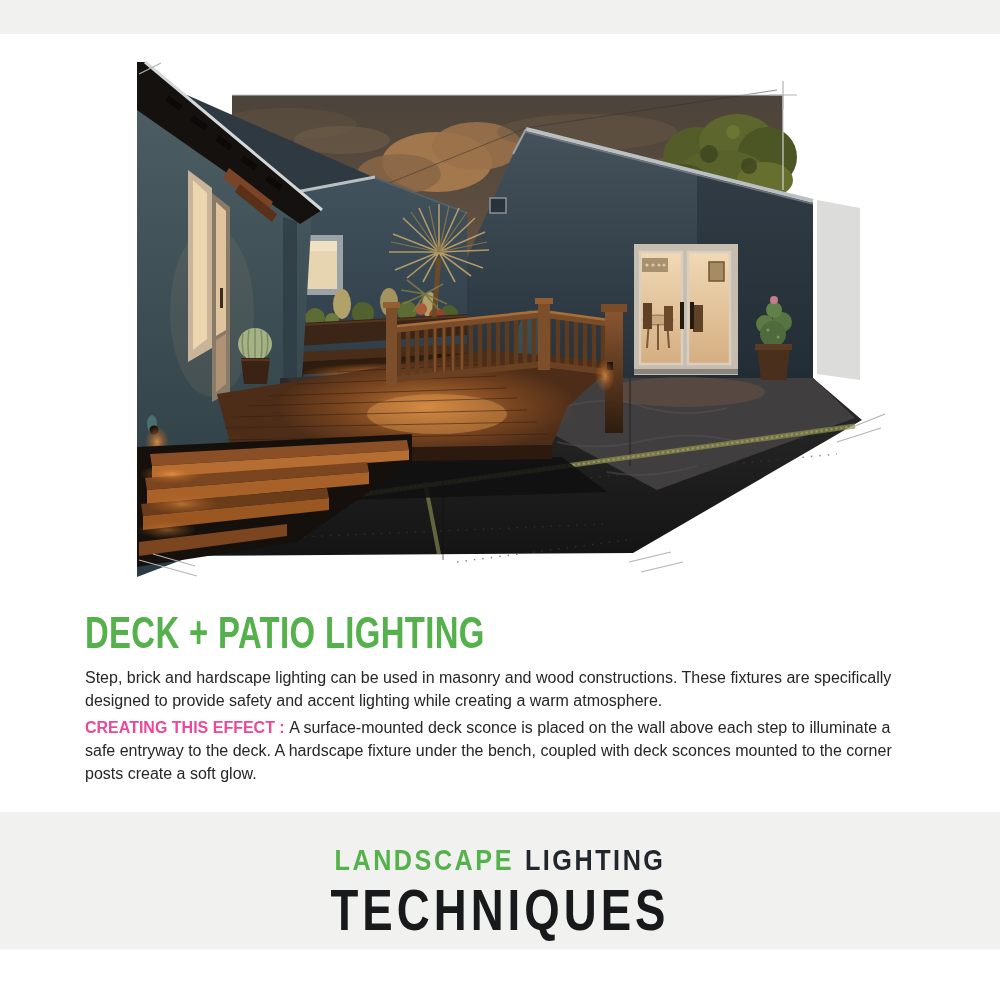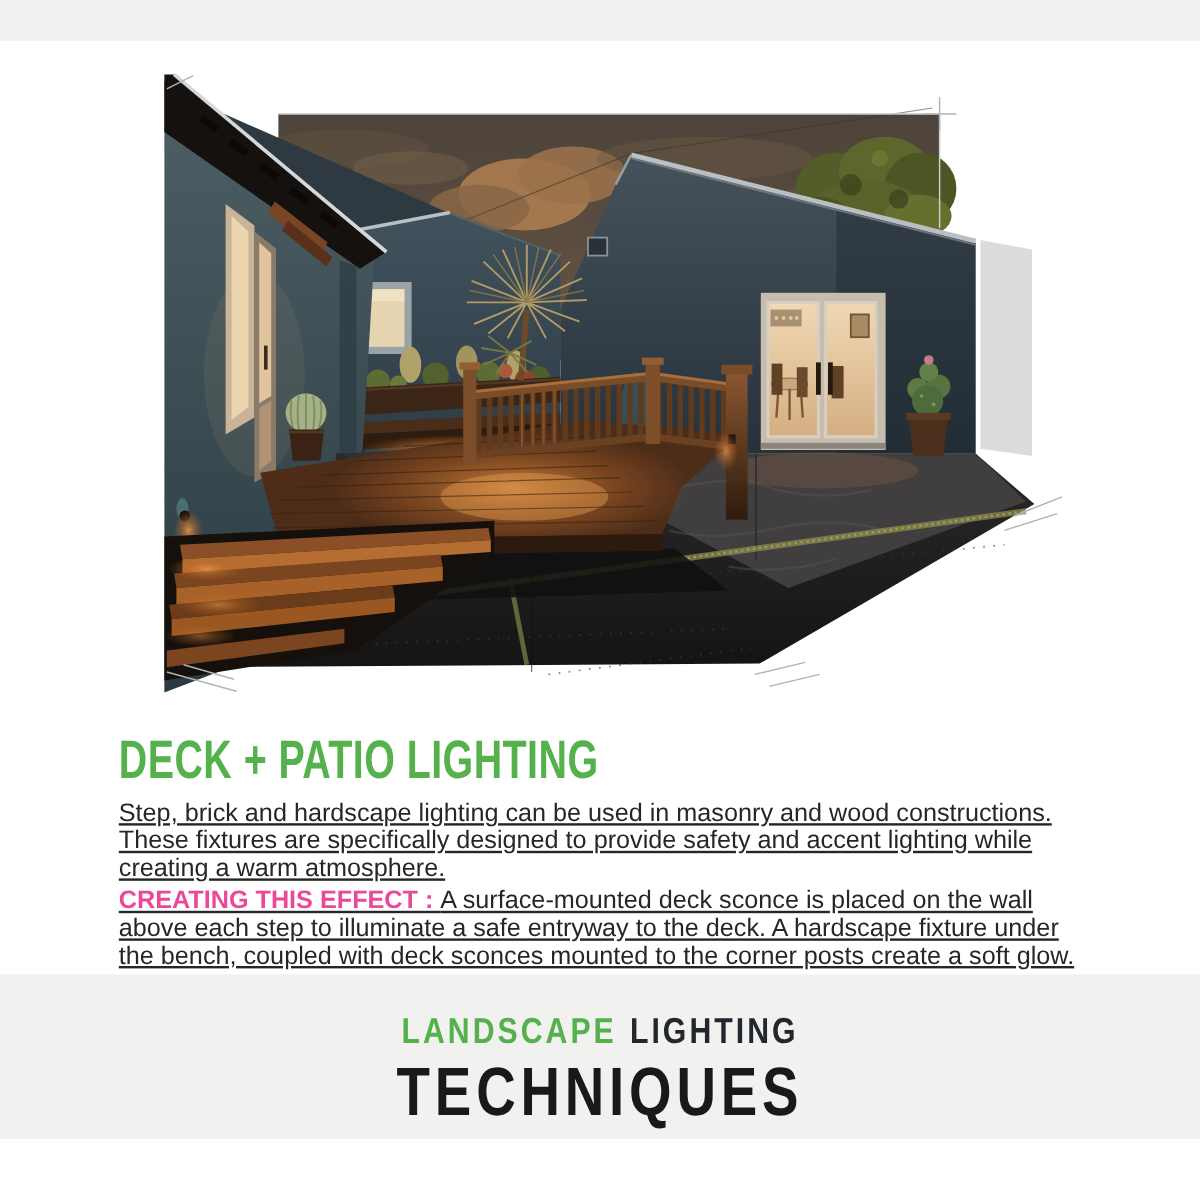--- a/index.html
+++ b/index.html
@@ -6,28 +6,28 @@
   body{
     width:1000px;height:1000px;position:relative;overflow:hidden;
     background:var(--page-bg,#ffffff);
     font-family:"Liberation Sans",sans-serif;
   }
   .band{position:absolute;left:0;width:1000px;background:var(--band-bg,#f1f1f0);}
   .band-top{top:0;height:34px;}
   .band-footer{top:812px;height:137px;text-align:center;}
   .scene{position:absolute;left:137px;top:62px;width:726px;height:515px;margin:0;}
   .scene svg{display:block;overflow:visible;}
-  .copy{position:absolute;left:99px;top:610px;width:812px;}
+  .copy{position:absolute;left:85px;top:610px;width:812px;}
   .copy h1{
     margin:0 0 10px 0;font-size:45px;line-height:46px;font-weight:bold;
     color:var(--accent-green,#54b14b);letter-spacing:.5px;white-space:nowrap;
     transform:scaleX(.73);transform-origin:0 0;
   }
   .copy p{
-    margin:0 0 4px 0;font-size:21px;line-height:23px;color:var(--body-text,#262626);text-decoration:underline;
+    margin:0 0 4px 0;font-size:16px;line-height:23px;color:var(--body-text,#262626);
   }
   .copy p strong{font-weight:bold;color:#ec4899;}
   .brand-line{
     margin:0;padding-top:33px;font-size:30px;line-height:30px;font-weight:bold;
     letter-spacing:3px;white-space:nowrap;color:var(--title-ink,#20262b);
     transform:scaleX(.84);transform-origin:50% 0;
   }
   .brand-line .green{color:var(--accent-green,#54b14b);margin-right:13px;}
   .brand-title{
     margin-top:6px;font-size:57px;line-height:58px;font-weight:bold;

